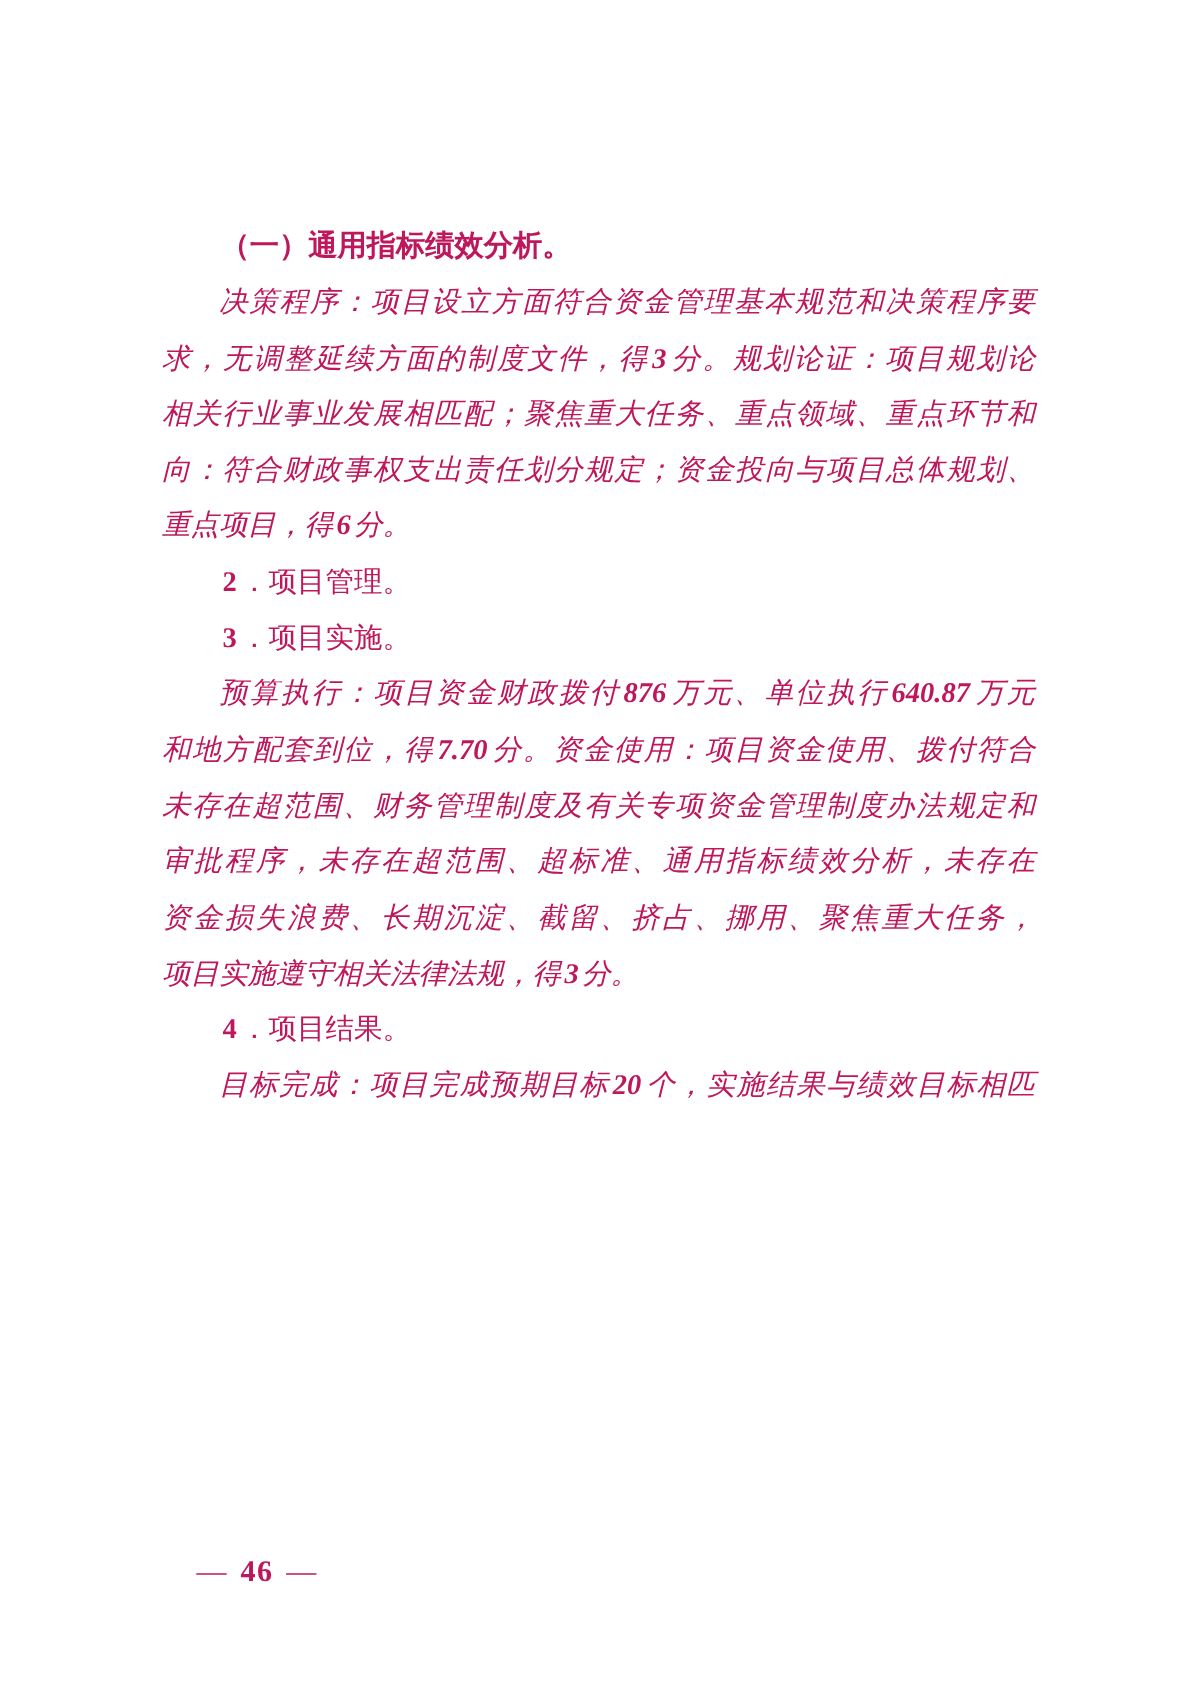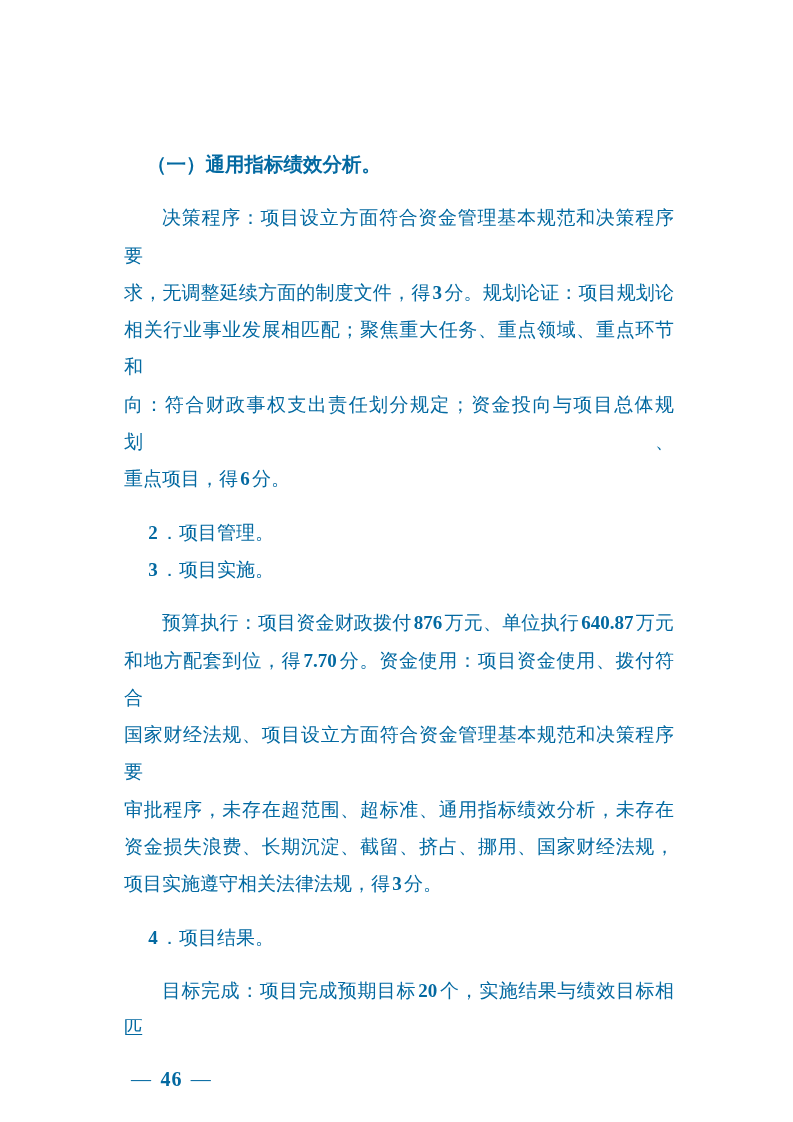--- a/index.html
+++ b/index.html
@@ -5,21 +5,21 @@
   html, body {
     margin: 0;
     padding: 0;
     background: #ffffff;
   }
   .page {
     position: relative;
     width: 793px;
     height: 1122px;
     background: #ffffff;
-    color: #0369a1;
+    color: #be185d;
     font-family: "Liberation Serif", "DejaVu Serif", serif;
     overflow: hidden;
   }
   .content {
     position: absolute;
     left: 108px;
     top: 146px;
     width: 582px;
     font-size: 19px;
     line-height: 37.3px;
@@ -29,41 +29,42 @@
     white-space: nowrap;
   }
   .heading.level-1 {
     font-weight: bold;
     font-size: 19.5px;
   }
   .heading.level-2 {
     font-weight: normal;
   }
   .paragraph {
-    margin: 16px;
+    margin: 0;
+    font-style: italic;
   }
   .line {
     text-align: justify;
     text-align-last: justify;
   }
   .line.first {
     text-indent: 2em;
   }
   .line.last {
     text-align-last: left;
   }
   .num {
     font-weight: bold;
     font-family: "Liberation Serif", serif;
     padding: 0 0.12em;
   }
   .footer {
     position: absolute;
     left: 131px;
-    top: 1068px;
+    top: 1037px;
     font-size: 20px;
     letter-spacing: 1px;
   }
 </style>
 </head>
 <body>
 
 <div class="page">
   <main class="content">
       <div class="heading level-1">（一）通用指标绩效分析。</div>
@@ -72,23 +73,23 @@
         <div class="line">求，无调整延续方面的制度文件，得<span class="num">3</span>分。规划论证：项目规划论</div>
         <div class="line">相关行业事业发展相匹配；聚焦重大任务、重点领域、重点环节和</div>
         <div class="line">向：符合财政事权支出责任划分规定；资金投向与项目总体规划、</div>
         <div class="line last">重点项目，得<span class="num">6</span>分。</div>
       </div>
       <div class="heading level-2"><span class="num">2</span>．项目管理。</div>
       <div class="heading level-2"><span class="num">3</span>．项目实施。</div>
       <div class="paragraph">
         <div class="line first">预算执行：项目资金财政拨付<span class="num">876</span>万元、单位执行<span class="num">640.87</span>万元</div>
         <div class="line">和地方配套到位，得<span class="num">7.70</span>分。资金使用：项目资金使用、拨付符合</div>
-        <div class="line">国家财经法规、项目设立方面符合资金管理基本规范和决策程序要</div>
+        <div class="line">未存在超范围、财务管理制度及有关专项资金管理制度办法规定和</div>
         <div class="line">审批程序，未存在超范围、超标准、通用指标绩效分析，未存在</div>
-        <div class="line">资金损失浪费、长期沉淀、截留、挤占、挪用、国家财经法规，</div>
+        <div class="line">资金损失浪费、长期沉淀、截留、挤占、挪用、聚焦重大任务，</div>
         <div class="line last">项目实施遵守相关法律法规，得<span class="num">3</span>分。</div>
       </div>
       <div class="heading level-2"><span class="num">4</span>．项目结果。</div>
       <div class="paragraph">
         <div class="line first">目标完成：项目完成预期目标<span class="num">20</span>个，实施结果与绩效目标相匹</div>
       </div>
     </main>
   <div class="footer">— <span class="num">46</span> —</div>
 </div>
 

